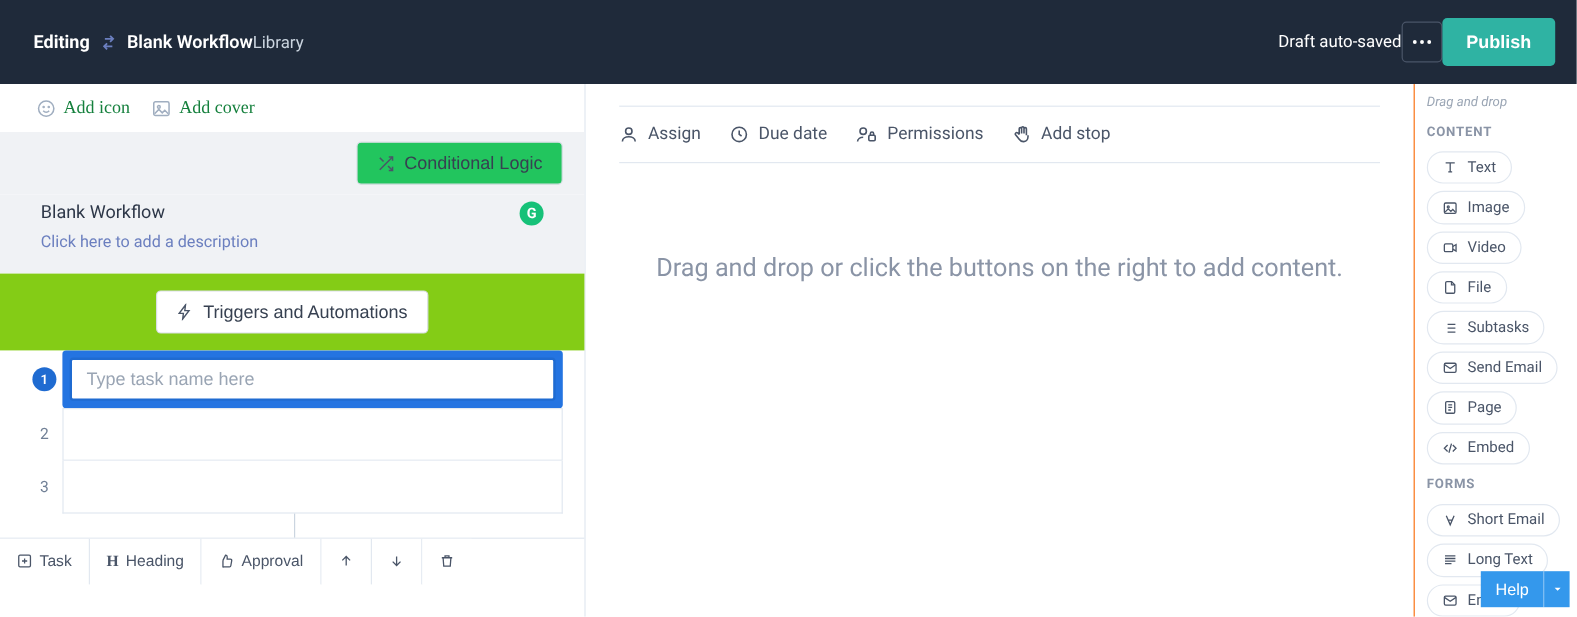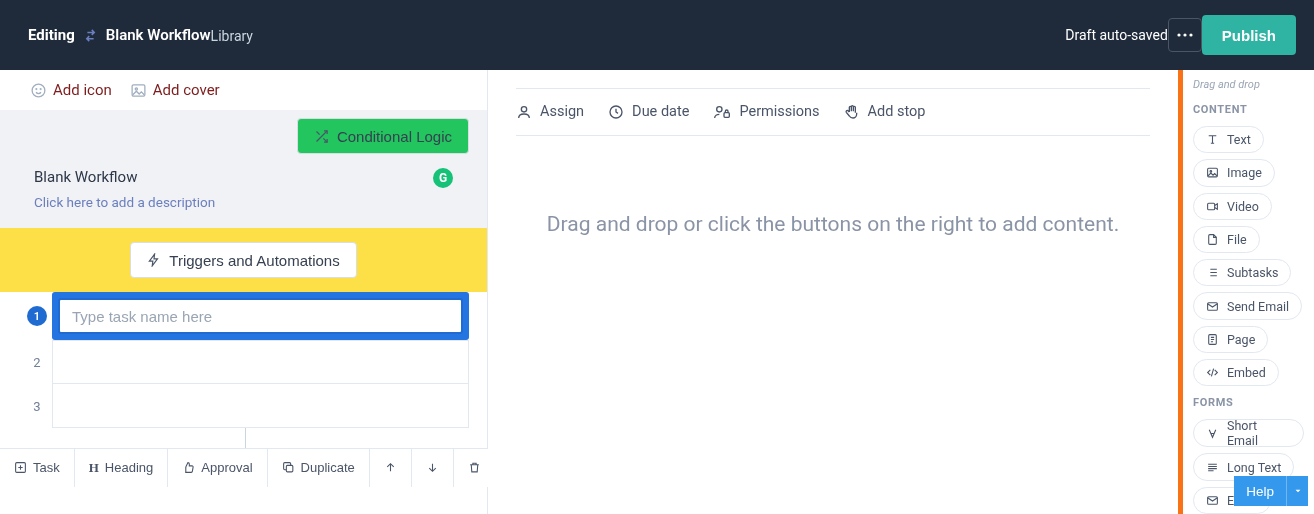--- a/index.html
+++ b/index.html
@@ -17,29 +17,29 @@
   .auto-saved { font-size: 14px; color: #fff; }
   .more-btn { width: 34px; height: 34px; border: 1px solid #4a5568; border-radius: 4px; display:flex; align-items:center; justify-content:center; color:#fff; cursor:pointer; background:transparent; }
   .publish-btn { height: 40px; padding: 0 20px; background:#2fb3a3; color:#fff; border:none; border-radius:4px; font-weight:600; font-size:15px; cursor:pointer; }
 
   
   .body { flex:1; display:flex; min-height:0; }
 
   
   .left { width: 488px; background:#fff; display:flex; flex-direction:column; border-right:1px solid #e2e8f0; position:relative; }
   .meta-row { height:40px; display:flex; align-items:center; gap:18px; padding:0 18px 0 30px; color:#a0aec0; }
-  .meta-btn { display:flex; align-items:center; gap:6px; font-size:15px; color:#7f1d1d; cursor:pointer; }
+  .meta-btn { display:flex; align-items:center; gap:6px; font-size:15px; color:#15803d; cursor:pointer;font-family:Liberation Serif, serif; }
   .cond-row { background:#f0f2f5; padding:8px 18px 8px 30px; display:flex; justify-content:flex-end; }
   .cond-btn { background:#22c55e; border:1px solid #d9dee5; border-radius:4px; height:36px; padding:0 16px; display:flex; align-items:center; gap:8px; font-size:15px; color:#374151; cursor:pointer; }
   .wf-header { background:#f0f2f5; padding:6px 18px 18px 34px; position:relative; }
   .wf-title { font-size:15px; color:#2d3748; }
   .wf-desc { font-size:13.5px; color:#6b7fbf; margin-top:8px; cursor:pointer; }
   .g-badge { position:absolute; top:6px; right:34px; width:20px; height:20px; border-radius:50%; background:#16c178; color:#fff; display:flex; align-items:center; justify-content:center; font-size:12px; font-weight:700; }
 
-  .triggers-row { display:flex; justify-content:center; padding:14px 0; background:#fde047; position:relative; }
+  .triggers-row { display:flex; justify-content:center; padding:14px 0; background:#84cc16; position:relative; }
   .triggers-btn { background:#fff; border:1px solid #d9dee5; border-radius:4px; height:36px; padding:0 16px; display:flex; align-items:center; gap:8px; font-size:15px; color:#374151; cursor:pointer; }
 
   .tasks { padding:0 18px 0 22px; position:relative; }
   .task-row { display:flex; align-items:stretch; margin-bottom:0; }
   .task-num { width:30px; display:flex; align-items:center; justify-content:center; font-size:13px; color:#718096; }
   .task-num.active { }
   .num-circle { width:20px; height:20px; border-radius:50%; background:#1f6bd1; color:#fff; display:flex; align-items:center; justify-content:center; font-size:11px; font-weight:600; }
   .task-cell { flex:1; border:1px solid #e2e8f0; height:44px; display:flex; align-items:center; padding:0 14px; background:#fff; }
   .task-cell.blank { border-top:none; }
   .task-active-wrap { flex:1; background:#2474e1; border-radius:3px; padding:6px 6px; display:flex; }
@@ -56,21 +56,21 @@
   .icon { display:inline-flex; }
 
   
   .center { flex:1; background:#fff; padding:18px 28px 0 28px; display:flex; flex-direction:column; }
   .ctr-actions { display:flex; gap:24px; padding:14px 0; border-bottom:1px solid transparent; }
   .ctr-divider-top { height:1px; background:#e2e8f0; margin:0 0 0 0; }
   .ctr-actions .ca { display:flex; align-items:center; gap:8px; color:#4a5568; font-size:14.5px; cursor:pointer;text-align:center; }
   .ctr-placeholder { flex:1; display:flex; align-items:flex-start; justify-content:center; padding-top:76px; color:#8a94a6; font-size:21px; }
 
   
-  .right { width:136px; border-left:5px solid #f97316; padding:8px 10px 0 10px; display:flex; flex-direction:column; gap:6px; overflow:hidden; position:relative; }
+  .right { width:136px; border-left:1px solid #f97316; padding:8px 10px 0 10px; display:flex; flex-direction:column; gap:6px; overflow:hidden; position:relative; }
   .r-hint { font-size:11px; font-style:italic; color:#9aa5b4; margin-bottom:2px; }
   .r-head { font-size:11px; font-weight:700; letter-spacing:0.06em; color:#8a94a6; margin:4px 0 4px 0; }
   .chip { display:flex; align-items:center; gap:8px; height:28px; border:1px solid #e2e8f0; border-radius:14px; padding:0 12px; font-size:12.5px; color:#4a5568; cursor:pointer; background:#fff; width:fit-content; }
   .chip .icon svg { width:13px; height:13px; }
 
   
   .help { position:absolute; right:6px; bottom:8px; height:30px; display:flex; align-items:center; }
   .help-btn { background:#3498ec; color:#fff; height:30px; padding:0 12px; border:none; font-size:13.5px; cursor:pointer; }
   .help-caret { width:22px; height:30px; background:#3498ec; border-left:1px solid rgba(255,255,255,0.3); display:flex; align-items:center; justify-content:center; color:#fff; cursor:pointer; }
 
@@ -213,29 +213,20 @@
               <svg width="13" height="13" viewBox="0 0 24 24" fill="none" stroke="#4a5568" stroke-width="2">
                 <path d="M7 22V11"></path>
                 <path d="M7 11l4-8c1.5 0 2.5 1 2.5 2.5V9h5a2 2 0 012 2.3l-1.4 8a2 2 0 01-2 1.7H7"></path>
               </svg>
             </span>
           <span>Approval</span>
         </button>
         <button class="act-btn">
           <span class="icon">
               <svg width="13" height="13" viewBox="0 0 24 24" fill="none" stroke="#4a5568" stroke-width="2">
-                <rect x="8" y="8" width="12" height="12" rx="2"></rect>
-                <path d="M16 8V5a2 2 0 00-2-2H5a2 2 0 00-2 2v9a2 2 0 002 2h3"></path>
-              </svg>
-            </span>
-          <span>Duplicate</span>
-        </button>
-        <button class="act-btn">
-          <span class="icon">
-              <svg width="13" height="13" viewBox="0 0 24 24" fill="none" stroke="#4a5568" stroke-width="2">
                 <path d="M12 19V5M6 11l6-6 6 6"></path>
               </svg>
             </span>
         </button>
         <button class="act-btn">
           <span class="icon">
               <svg width="13" height="13" viewBox="0 0 24 24" fill="none" stroke="#4a5568" stroke-width="2">
                 <path d="M12 5v14M6 13l6 6 6-6"></path>
               </svg>
             </span>

